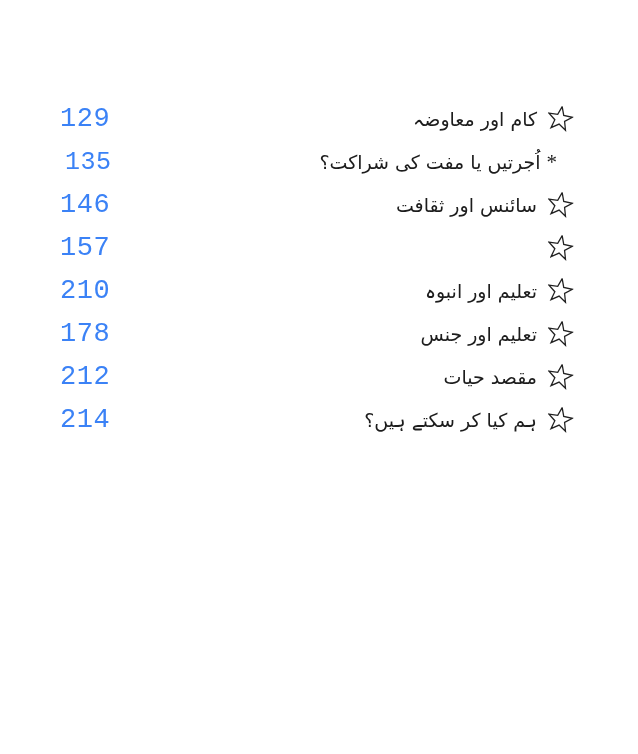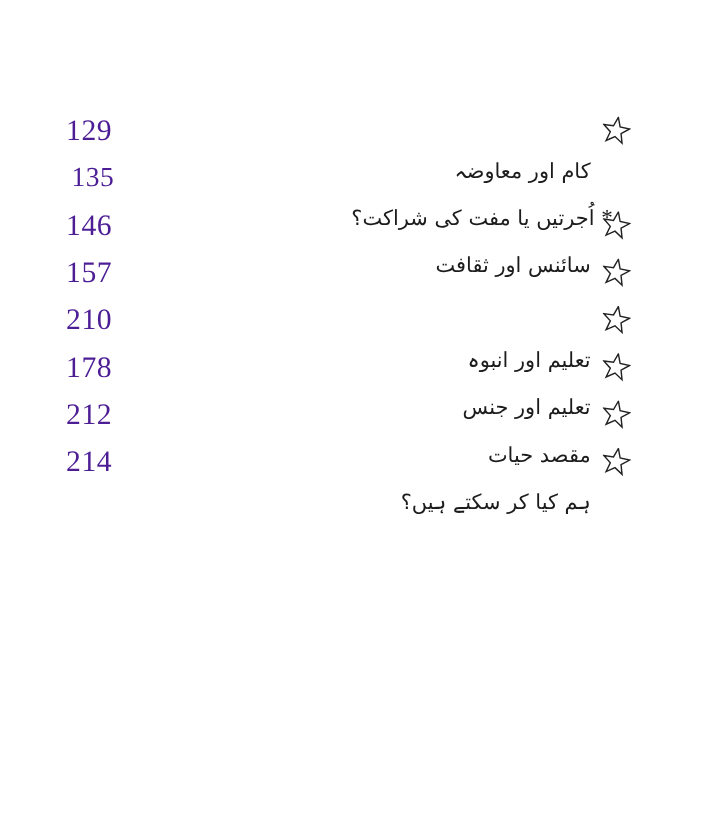--- a/index.html
+++ b/index.html
@@ -25,42 +25,41 @@
   }
   .row {
     position: relative;
     height: 43px;
   }
   .num {
     position: absolute;
     left: 60px;
     top: 50%;
     transform: translateY(-50%);
-    font-family: Liberation Serif, serif;
+    font-family: Liberation Mono, monospace;
     font-size: 27px;
     line-height: 1;
     letter-spacing: 0.5px;
-    color: #4c1d95;
+    color: #3b82f6;
   }
   .row.no-star .num {
     left: 65px;
     font-size: 25px;
   }
   .entry {
     position: absolute;
     right: 101px;
     top: 50%;
     transform: translateY(-50%);
     direction: rtl;
     white-space: nowrap;
     font-family: "DejaVu Sans", sans-serif;
     font-size: 19px;
     line-height: 1.25;
     color: #1c1c1c;
-    margin-top: 36px;
   }
   .row.no-star .entry {
     right: 81px;
     text-align: center;
   }
   .prefix {
     font-family: "Liberation Serif", serif;
     font-size: 21px;
   }
   .star {

